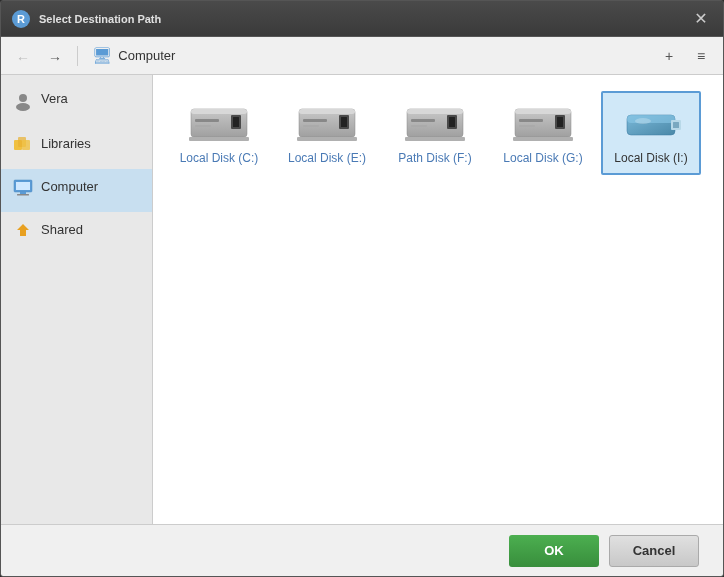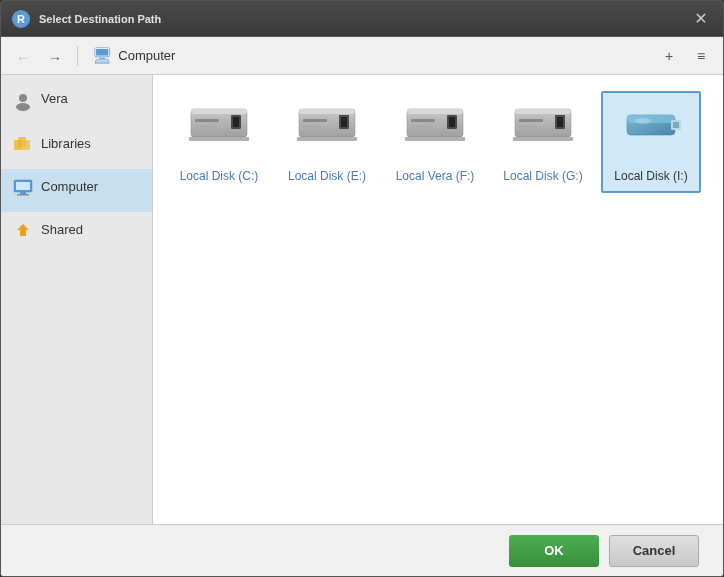--- a/index.html
+++ b/index.html
@@ -160,21 +160,20 @@
       border: 2px solid transparent;
       border-radius: 2px;
       gap: 6px;
     }
     .file-item.selected { background: #d0e8f8; border-color: #5b9bd5; }
     .file-item-label {
       font-size: 12px;
       color: #4a7ab5;
       text-align: center;
       word-break: break-word;
-      margin-top: 18px;
     }
     .file-item.selected .file-item-label { color: #333; }
 
     
     .hdd-icon {
       width: 64px;
       height: 44px;
       position: relative;
     }
 
@@ -331,21 +330,21 @@
             </linearGradient>
           </defs>
           <rect x="4" y="8" width="56" height="28" rx="3" fill="url(#hddGrad3)" stroke="#888" stroke-width="0.5"></rect>
           <rect x="4" y="8" width="56" height="5" rx="3" fill="#d8d8d8"></rect>
           <rect x="8" y="18" width="24" height="3" rx="1" fill="#888"></rect>
           <rect x="8" y="24" width="16" height="2" rx="1" fill="#aaa"></rect>
           <rect x="44" y="14" width="10" height="14" rx="1" fill="#4a4a4a"></rect>
           <rect x="46" y="16" width="6" height="10" rx="0.5" fill="#222"></rect>
           <rect x="2" y="36" width="60" height="4" rx="1" fill="#b0b0b0"></rect>
         </svg>
-        <span class="file-item-label">Local Vera (F:)</span>
+        <span class="file-item-label">Path Disk (F:)</span>
       </div>
 
       <div class="file-item">
         <svg class="hdd-icon" viewBox="0 0 64 44" width="64" height="44">
           <defs>
             <linearGradient id="hddGrad4" x1="0" y1="0" x2="0" y2="1">
               <stop offset="0%" stop-color="#c8c8c8"></stop>
               <stop offset="100%" stop-color="#a0a0a0"></stop>
             </linearGradient>
           </defs>

